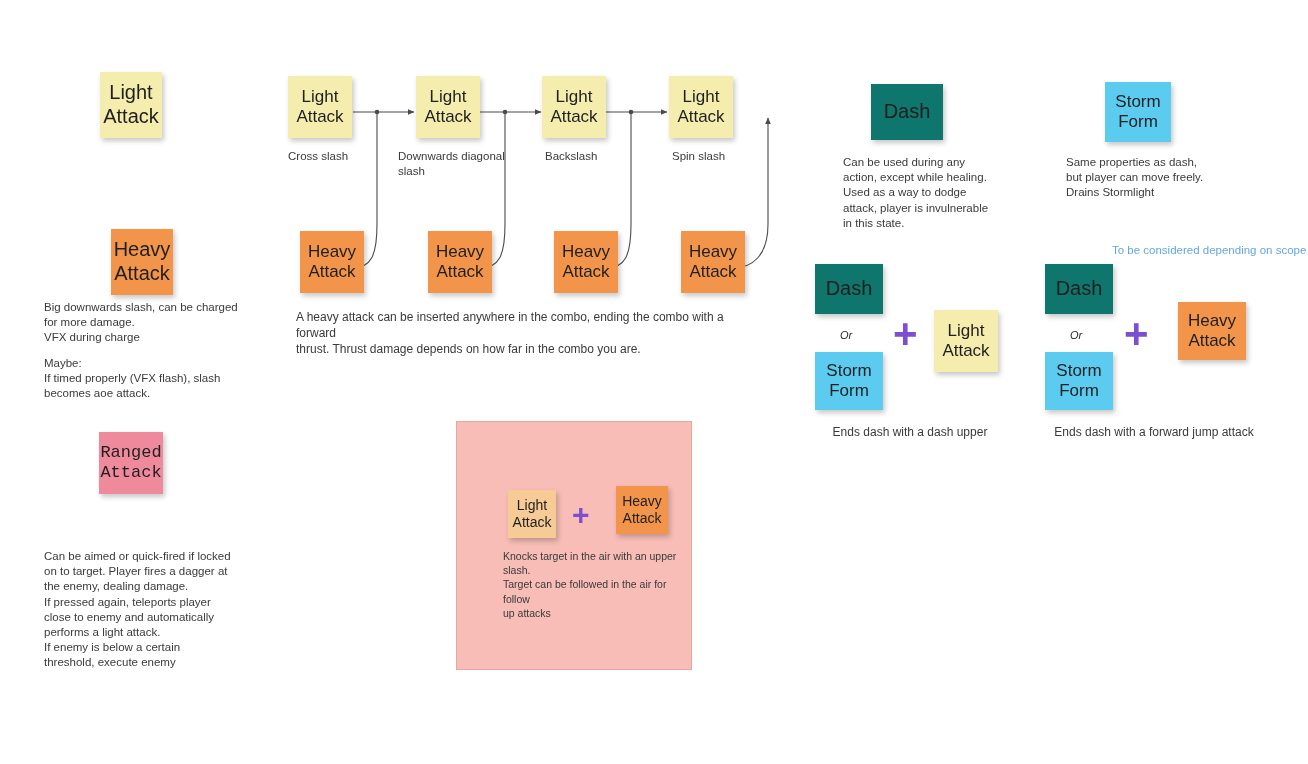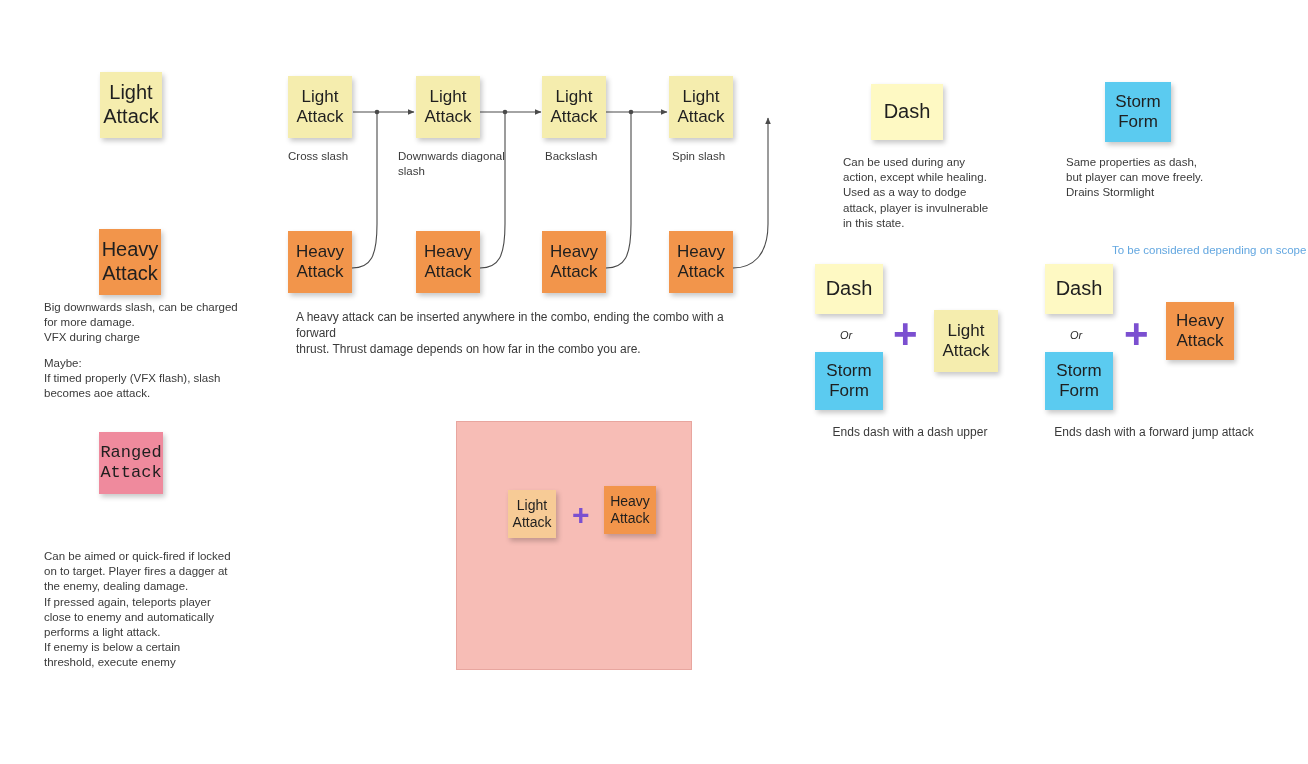--- a/index.html
+++ b/index.html
@@ -28,23 +28,23 @@
     flex-direction: column;
     align-items: center;
     justify-content: center;
     text-align: center;
     line-height: 1.18;
     color: #1f1f1f;
     box-shadow: 2px 3px 5px rgba(0,0,0,0.22);
     white-space: pre-line;
   }
   .note.yellow   { background: #f5edae; }
-  .note.orange   { background: #f2954b; }
+  .note.orange   { background: #f2954b; margin-left: 12px; }
   .note.pink     { background: #ef8a9d; font-family: Liberation Mono, monospace; }
-  .note.blue     { background: #fef9c3; }
+  .note.blue     { background: #0f766e; }
   .note.cyan     { background: #5bcbf0; }
   .note.peach    { background: #f7cb96; }
 
   .n-lg { font-size: 20px; }
   .n-md { font-size: 17px; }
   .n-sm { font-size: 14px; }
 
   
   .caption {
     position: absolute;
@@ -206,14 +206,17 @@
   <div class="note orange n-md" style="left:1166px; top:302px; width:68px; height:58px;">Heavy
 Attack</div>
   <div class="caption c12" style="left:1020px; top:424px; width:268px; text-align:center;">Ends dash with a forward jump attack</div>
 
   <div class="panel" style="left:456px; top:421px; width:236px; height:249px;"></div>
   <div class="note peach n-sm" style="left:508px; top:490px; width:48px; height:48px;">Light
 Attack</div>
   <div class="plus small" style="left:572px; top:500px;">+</div>
   <div class="note orange n-sm" style="left:604px; top:486px; width:52px; height:48px;">Heavy
 Attack</div>
+  <div class="caption c10" style="left:503px; top:549px; width:180px;">Knocks target in the air with an upper slash.
+Target can be followed in the air for follow
+up attacks</div>
 
 </div>
 
 </body></html>

